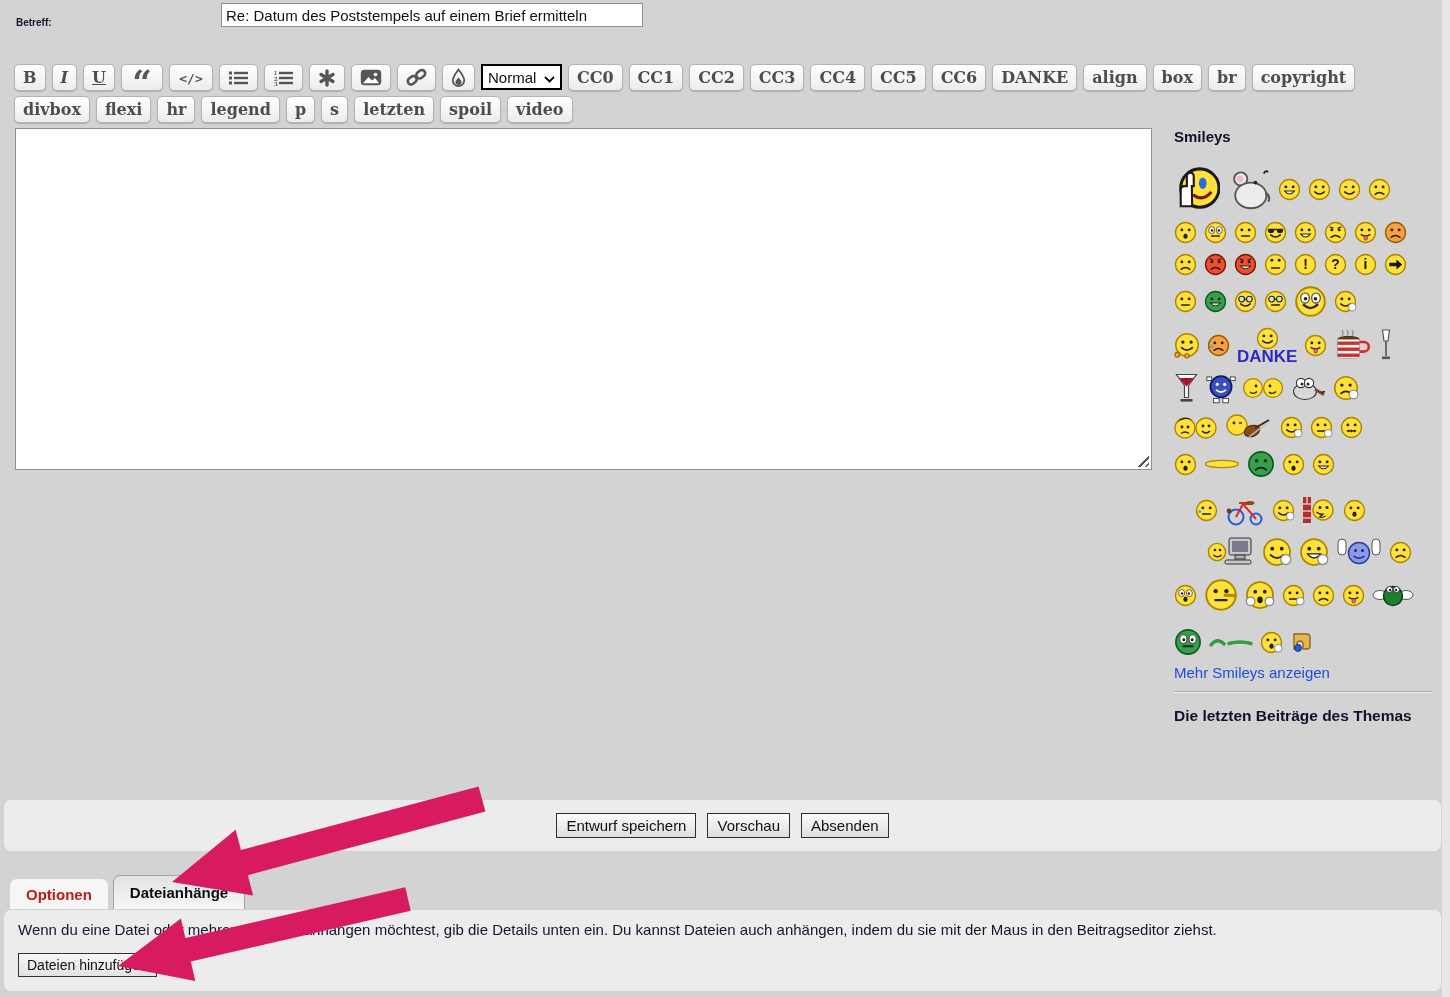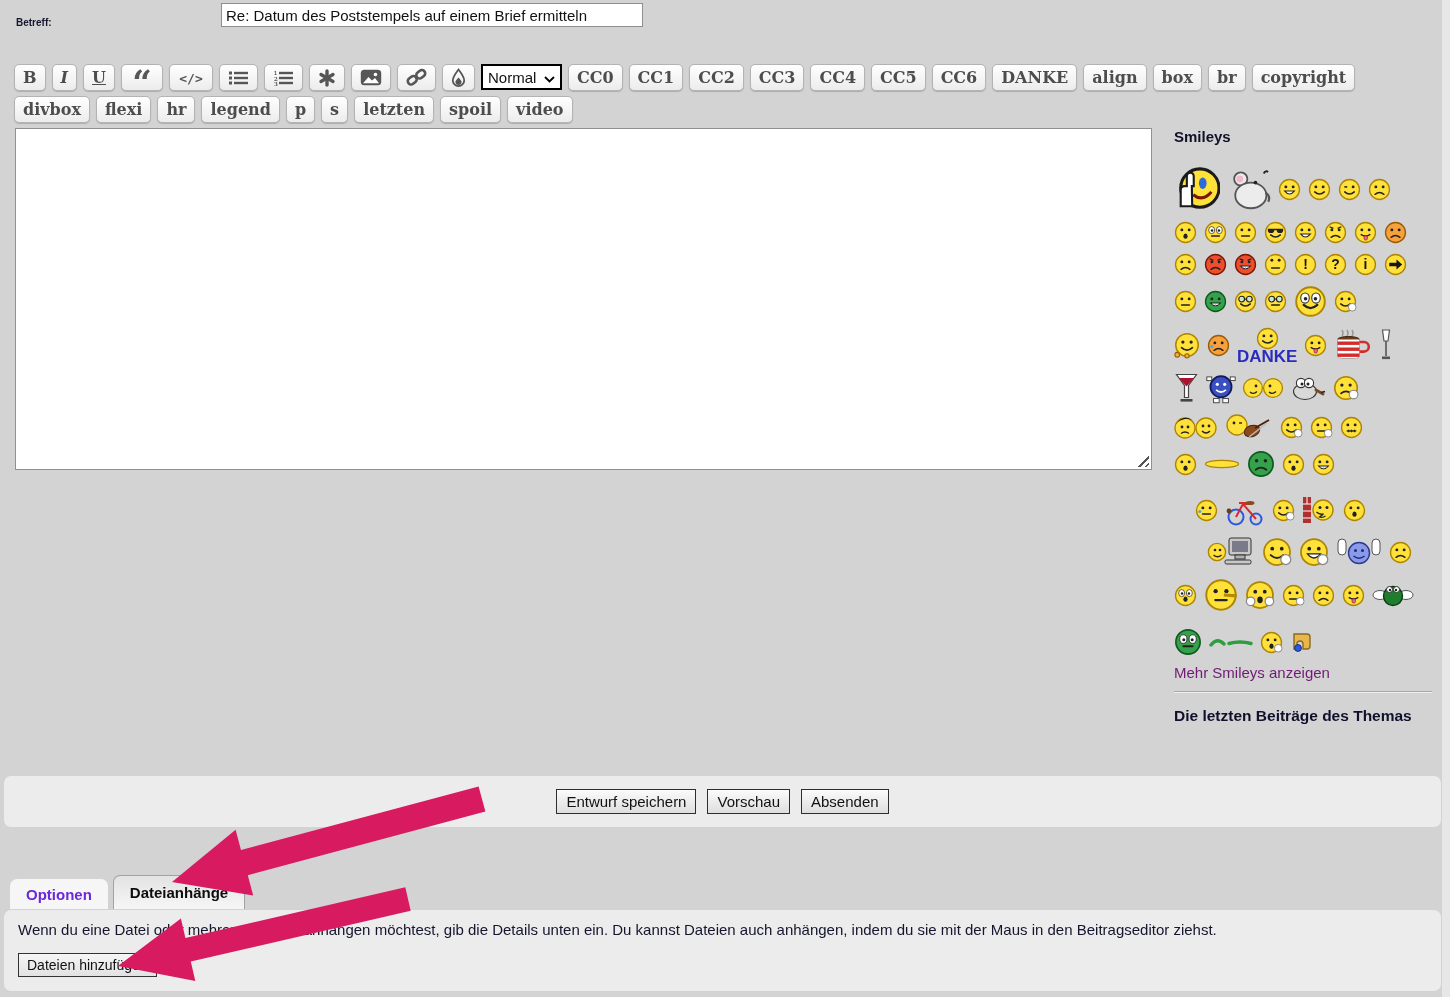--- a/index.html
+++ b/index.html
@@ -53,42 +53,42 @@
   
   .smileys{position:absolute;left:1174px;top:128px;width:258px;font-size:15px}
   .smileys-title{font-weight:bold;font-size:15px;color:#101028;margin:0 0 21px 0}
   .smiley-rows{min-height:492px}
   .srow{display:flex;align-items:center;gap:7px;margin-bottom:9px}
   .srow:nth-child(9),.srow:nth-child(12){margin-top:16px}
   .smiley{display:inline-flex;flex-direction:column;align-items:center;cursor:pointer;line-height:0}
   .smiley svg{display:block}
   .danke-label{font-size:17px;font-weight:bold;color:#2b2bbf;line-height:12px;margin-top:1px;font-family:"Liberation Sans",sans-serif}
   .sp16{width:14px}.sp24{width:26px}
-  .more-smileys{margin:6px 0 10px 0;color:#701a75;cursor:pointer}
+  .more-smileys{margin:6px 0 10px 0;color:#1d4ed8;cursor:pointer}
   .panel-hr{border:0;border-top:1px solid #a9a9a9;border-bottom:1px solid #eeeeee;margin:8px 0}
   .bb-status{line-height:17.5px;color:#15152e}
   .bb-status i{font-style:italic}
   .last-posts{font-weight:bold;color:#10102c;margin-top:14px;font-size:15.5px}
 
   
   .submit-panel{
-    position:absolute;left:4px;top:776px;width:1437px;height:51px;background:#ececec;border-radius:7px;
+    position:absolute;left:4px;top:800px;width:1437px;height:51px;background:#ececec;border-radius:7px;
     display:flex;align-items:center;justify-content:center;gap:11px;
   }
   .form-btn{
     border:1px solid #2e2e2e;background:linear-gradient(#fbfbfb,#dedede);
     font-size:15px;padding:3px 9px;color:#111;cursor:pointer;
     font-family:"Liberation Sans",sans-serif;
   }
   .form-btn.bold{font-weight:normal}
 
   
   .tabs{position:absolute;left:10px;top:875px;display:flex;align-items:flex-end;gap:5px}
   .tab{border-radius:7px 7px 0 0;font-weight:bold;font-size:15px;cursor:pointer;box-sizing:border-box}
-  .tab-options{background:#f6f6f6;color:#6d28d9;padding:7px 16px 8px 16px;height:30px}
+  .tab-options{background:#f6f6f6;color:#b91c1c;padding:7px 16px 8px 16px;height:30px}
   .tab-attach{
     background:linear-gradient(#e3e3e3,#f6f6f6);border:1px solid #a2a2a2;border-bottom:none;
     color:#0d0d0d;padding:8px 16px;height:34px;
   }
 
   
   .attach-panel{position:absolute;left:4px;top:910px;width:1437px;height:81px;background:#ececec;border-radius:7px}
   .attach-hint{position:absolute;left:14px;top:11px;font-size:15px;color:#15152e;width:1380px}
   .attach-btn{
     position:absolute;left:14px;top:43px;border:1px solid #333;background:linear-gradient(#f6f6f6,#e2e2e2);

